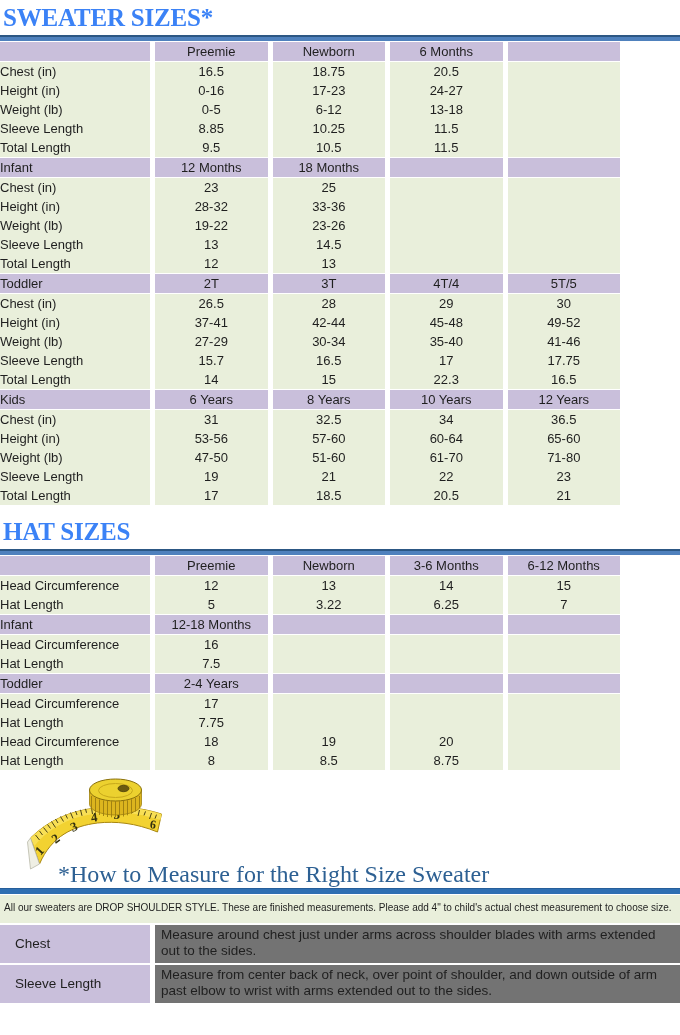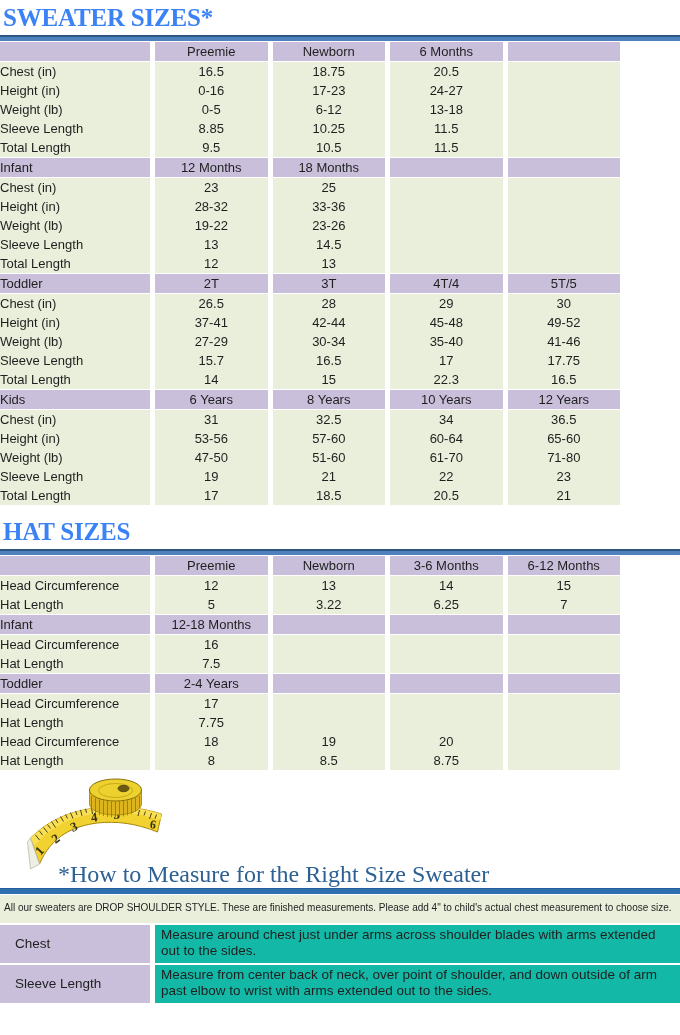--- a/index.html
+++ b/index.html
@@ -47,21 +47,21 @@
     padding:4px 6px 6px 4px;
     margin-top:1px;
   }
   .instr-row{display:flex;margin-top:2px;}
   .instr-label{
     flex:0 0 150px;background:#c9bfdb;
     font-size:13.5px;display:flex;align-items:center;
     padding-left:15px;box-sizing:border-box;
   }
   .instr-text{
-    flex:1;margin-left:5px;background:#14b8a6;
+    flex:1;margin-left:5px;background:#737373;
     font-size:13.5px;line-height:16px;padding:2px 6px 4px 6px;
   }
 </style>
 </head>
 <body>
 
 <div class="page">
 
   <h1 class="doc-title">SWEATER SIZES*</h1>
   <div class="accent-bar"></div>

